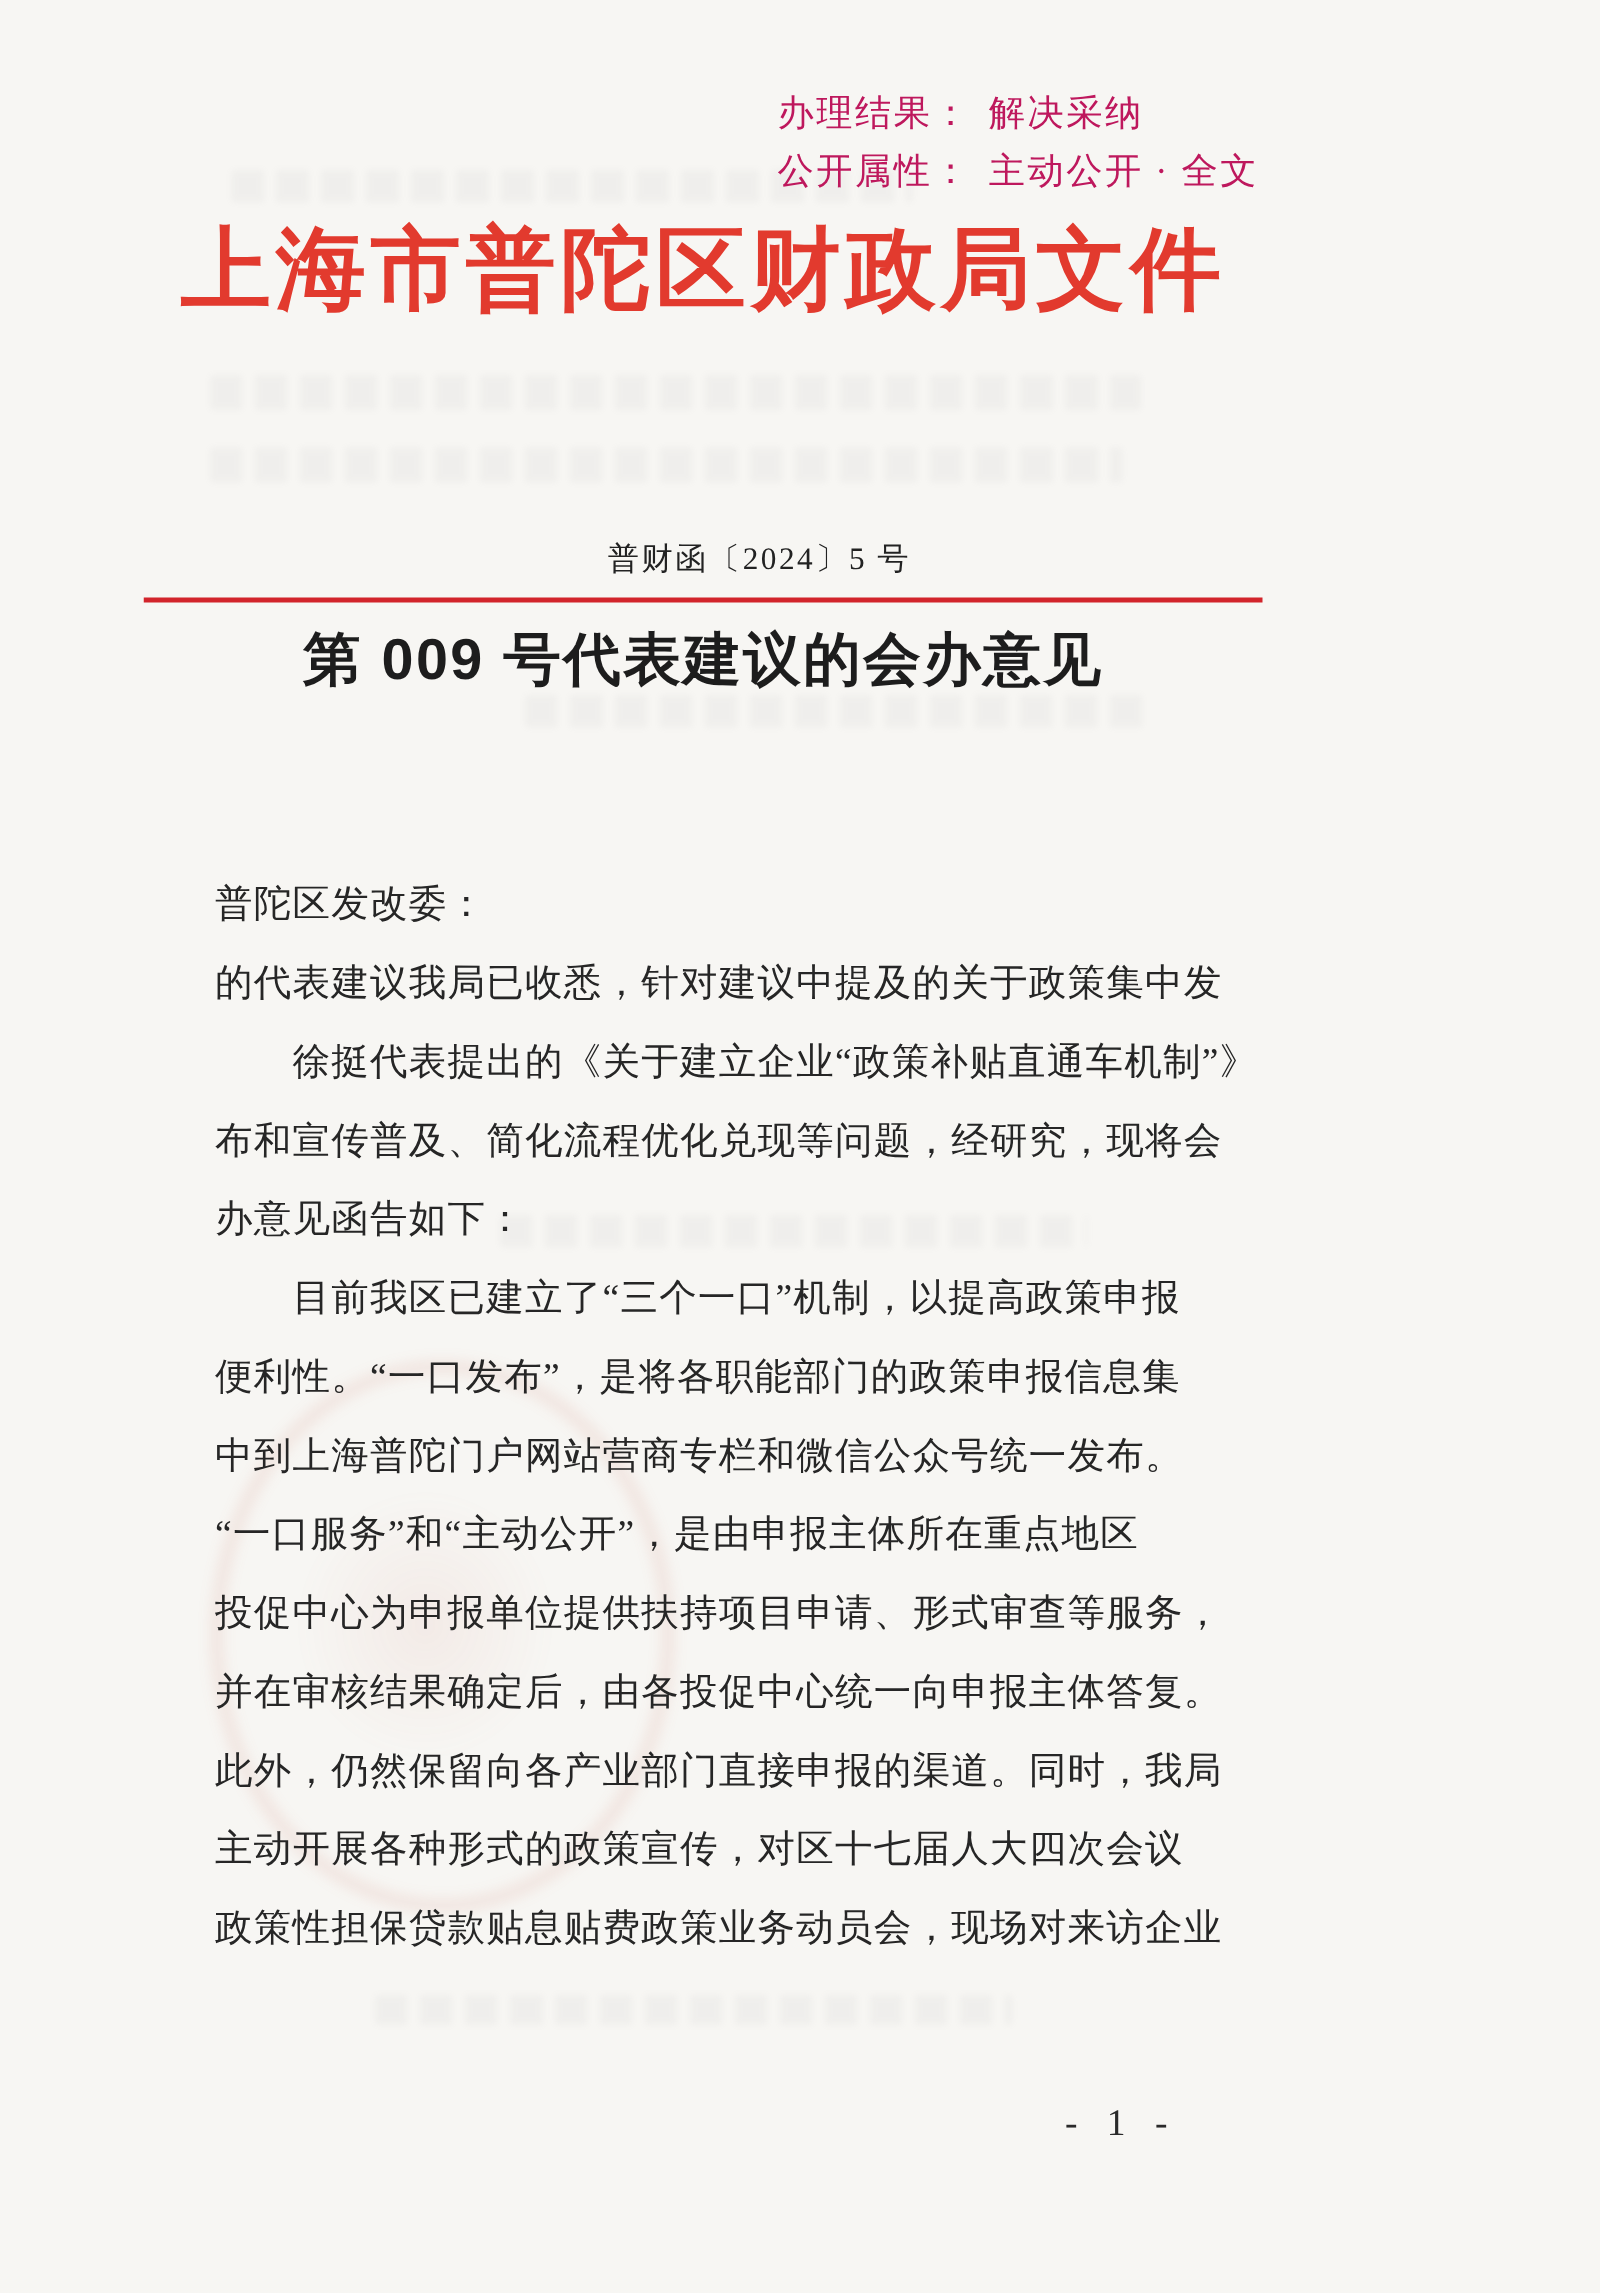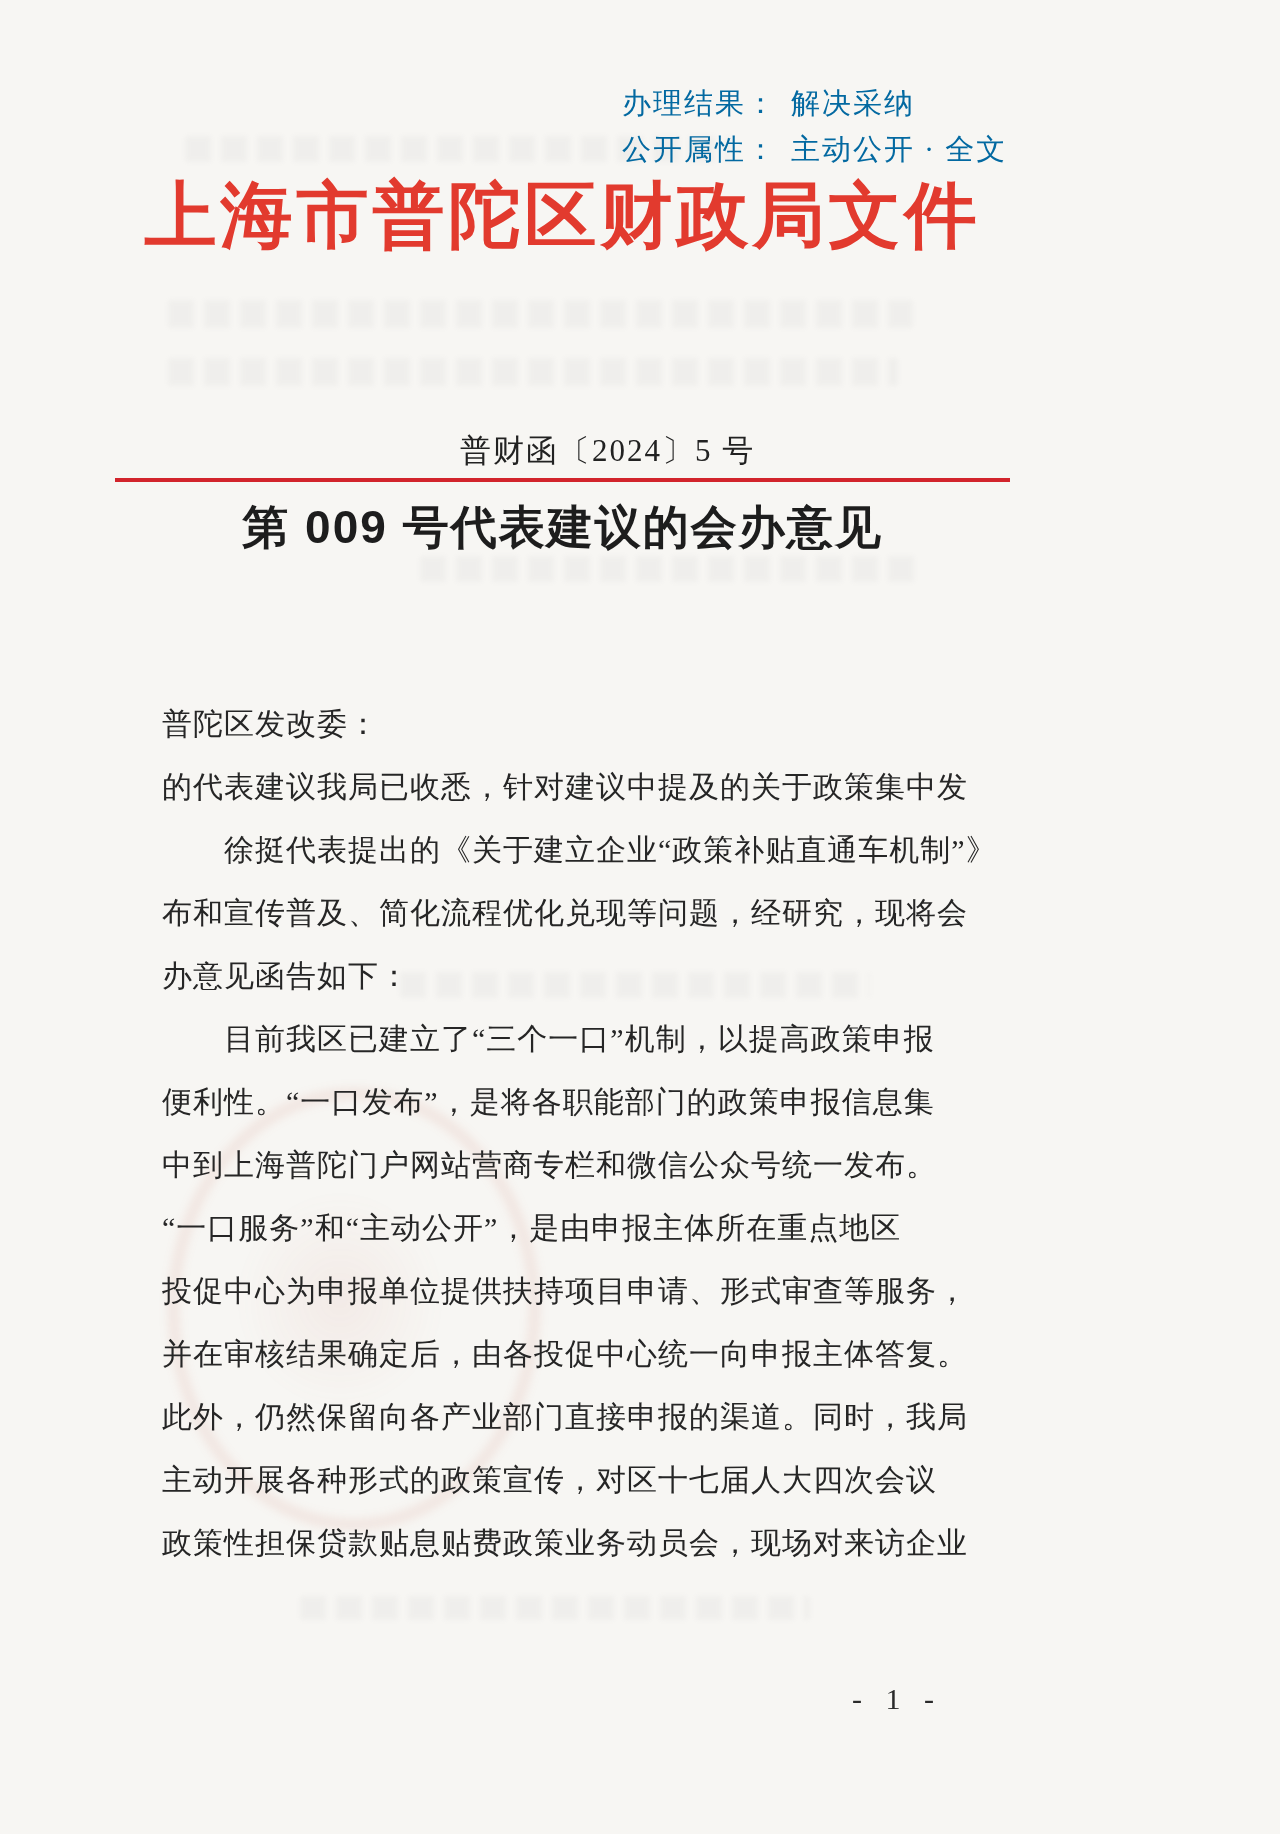--- a/index.html
+++ b/index.html
@@ -10,59 +10,59 @@
   }
   .page {
     position: relative;
     width: 1280px; height: 1834px;
     background: #f7f6f3;
     overflow: hidden;
     color: #242424;
   }
   
   .meta {
-    position: absolute; left: 622px; top: 80px;
-    font-size: 29px; line-height: 46px; color: #0369a1;
+    position: absolute; left: 622px; top: 68px;
+    font-size: 29px; line-height: 46px; color: #be185d;
     letter-spacing: 2px; white-space: nowrap;
   }
   .meta-row { display: block; }
   .meta-value { margin-left: 14px; }
   
   .masthead {
     position: absolute; left: 110px; top: 168px; width: 905px;
     text-align: center;
     font-size: 72px; font-weight: 900;
     color: #e23a2e;
     letter-spacing: 4px;
     white-space: nowrap;
   }
   
   .docnum {
     position: absolute; left: 110px; top: 430px; width: 905px;
     text-align: center;
     transform: translateX(45px);
-    font-size: 31px; color: #222;
+    font-size: 25px; color: #222;
     letter-spacing: 2px;
   }
   
   .rule {
     position: absolute; left: 115px; top: 478px; width: 895px; height: 4px;
     background: #d2242b;
   }
   
   .doc-title {
     position: absolute; left: 110px; top: 498px; width: 905px;
     text-align: center;
     font-family: "Liberation Sans", "DejaVu Sans", sans-serif;
     font-weight: 700; font-size: 46px; line-height: 59px;
     color: #1d1d1d; letter-spacing: 2px;
   }
   
   .body-block {
-    position: absolute; left: 162px; top: 692px; width: 790px;
+    position: absolute; left: 172px; top: 692px; width: 790px;
     font-size: 30px; line-height: 63px;
     color: #262626; letter-spacing: 1px;
     white-space: nowrap;
   }
   .body-line { height: 63px; }
   
   .pagenum {
     position: absolute; left: 852px; top: 1682px;
     font-size: 30px; letter-spacing: 8px; color: #2a2a2a;
     font-family: "Liberation Serif", "DejaVu Serif", serif;

